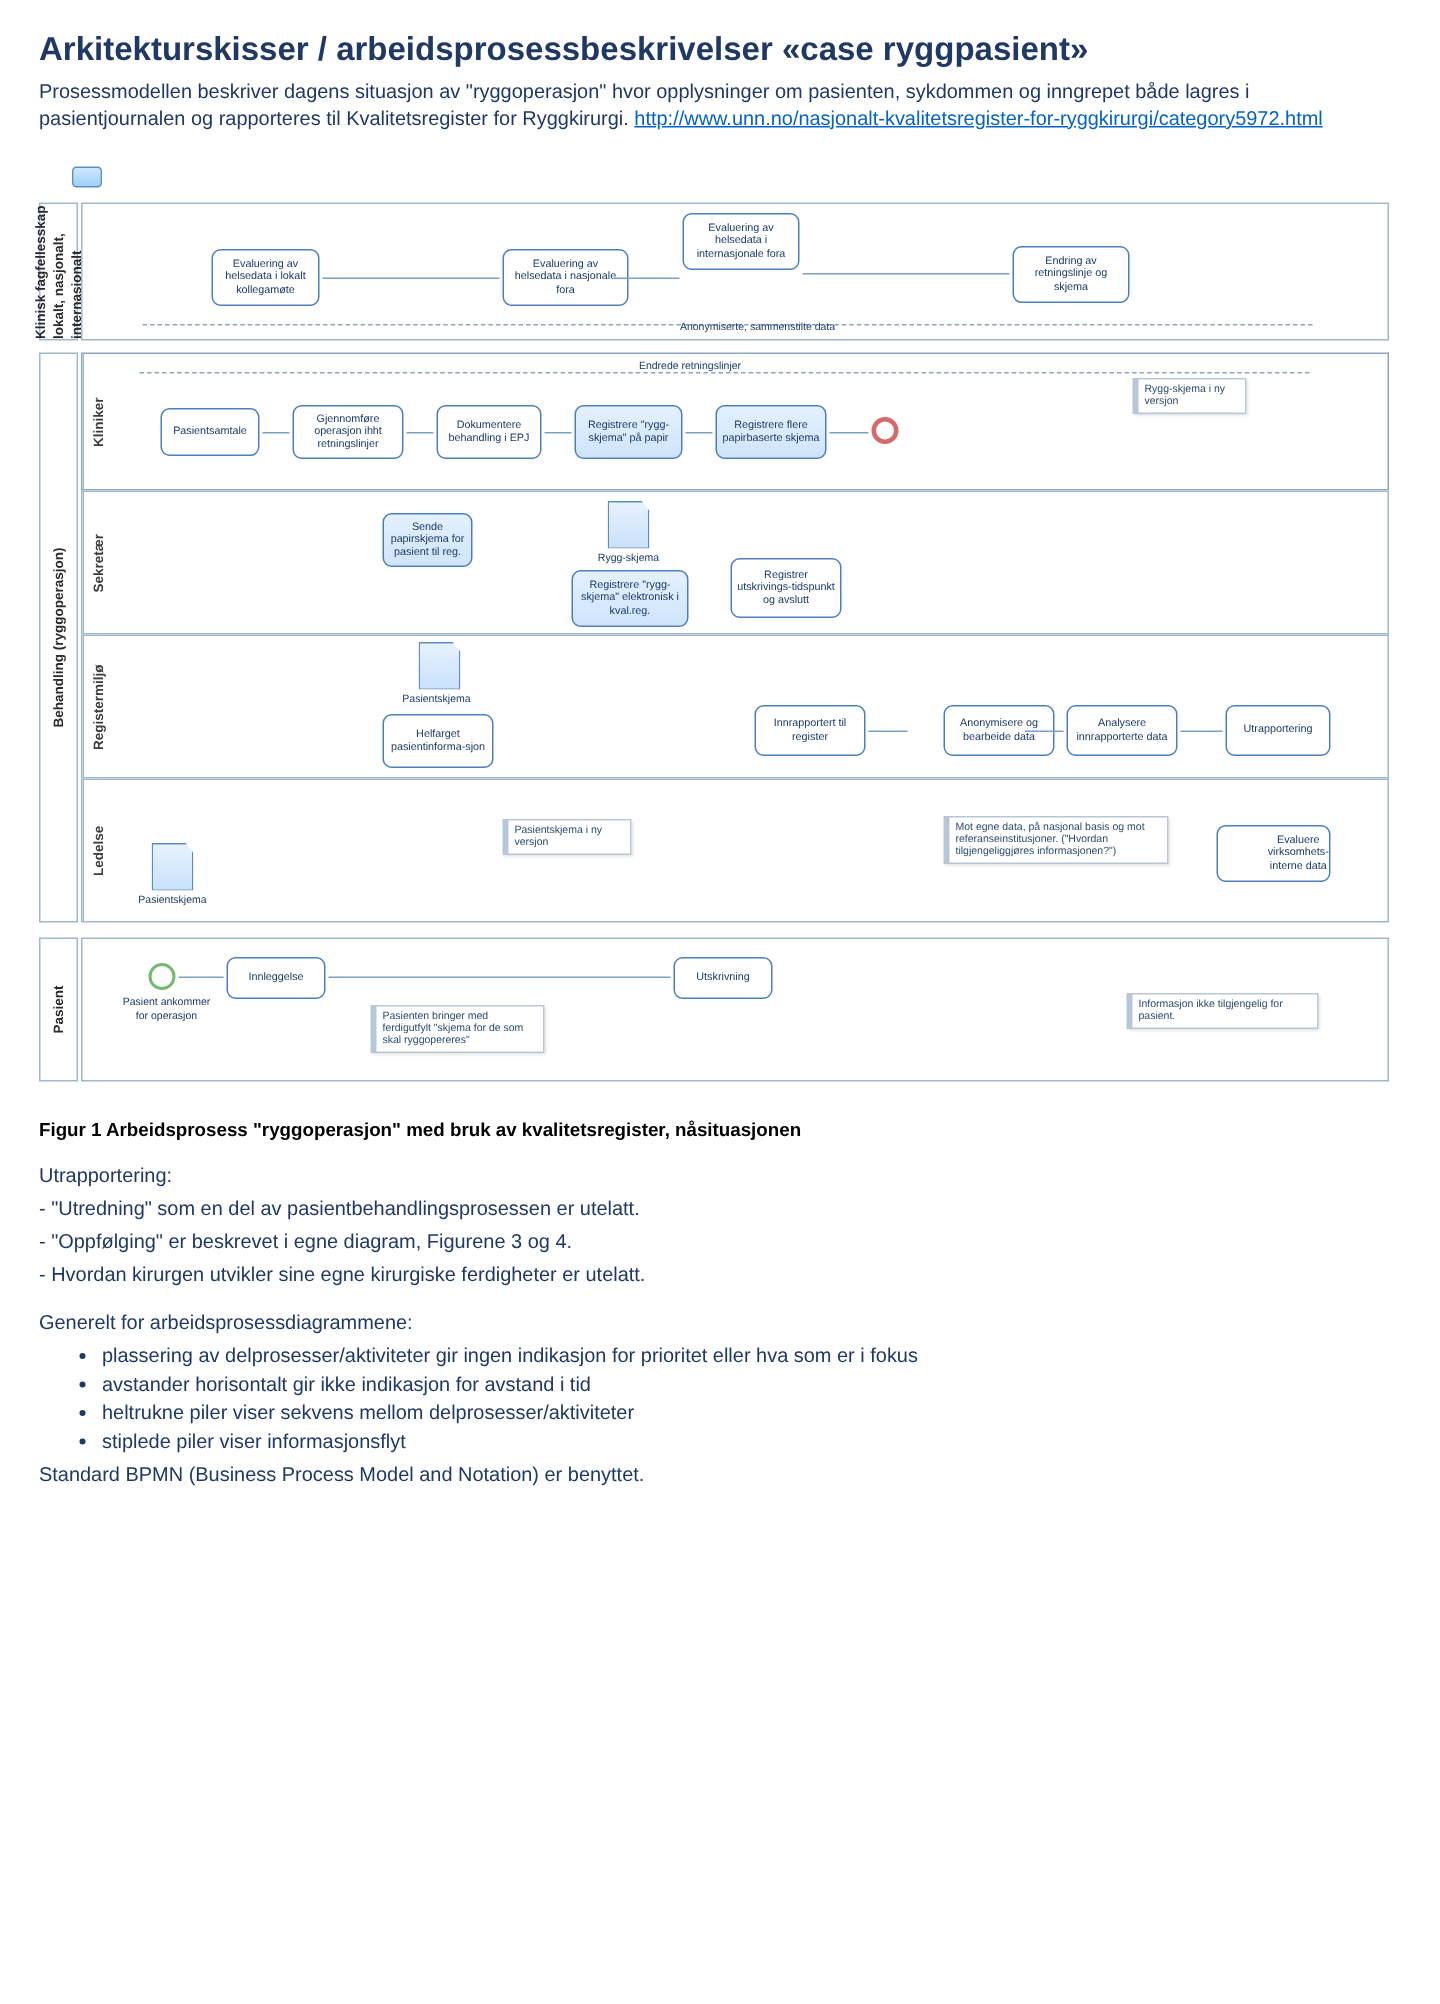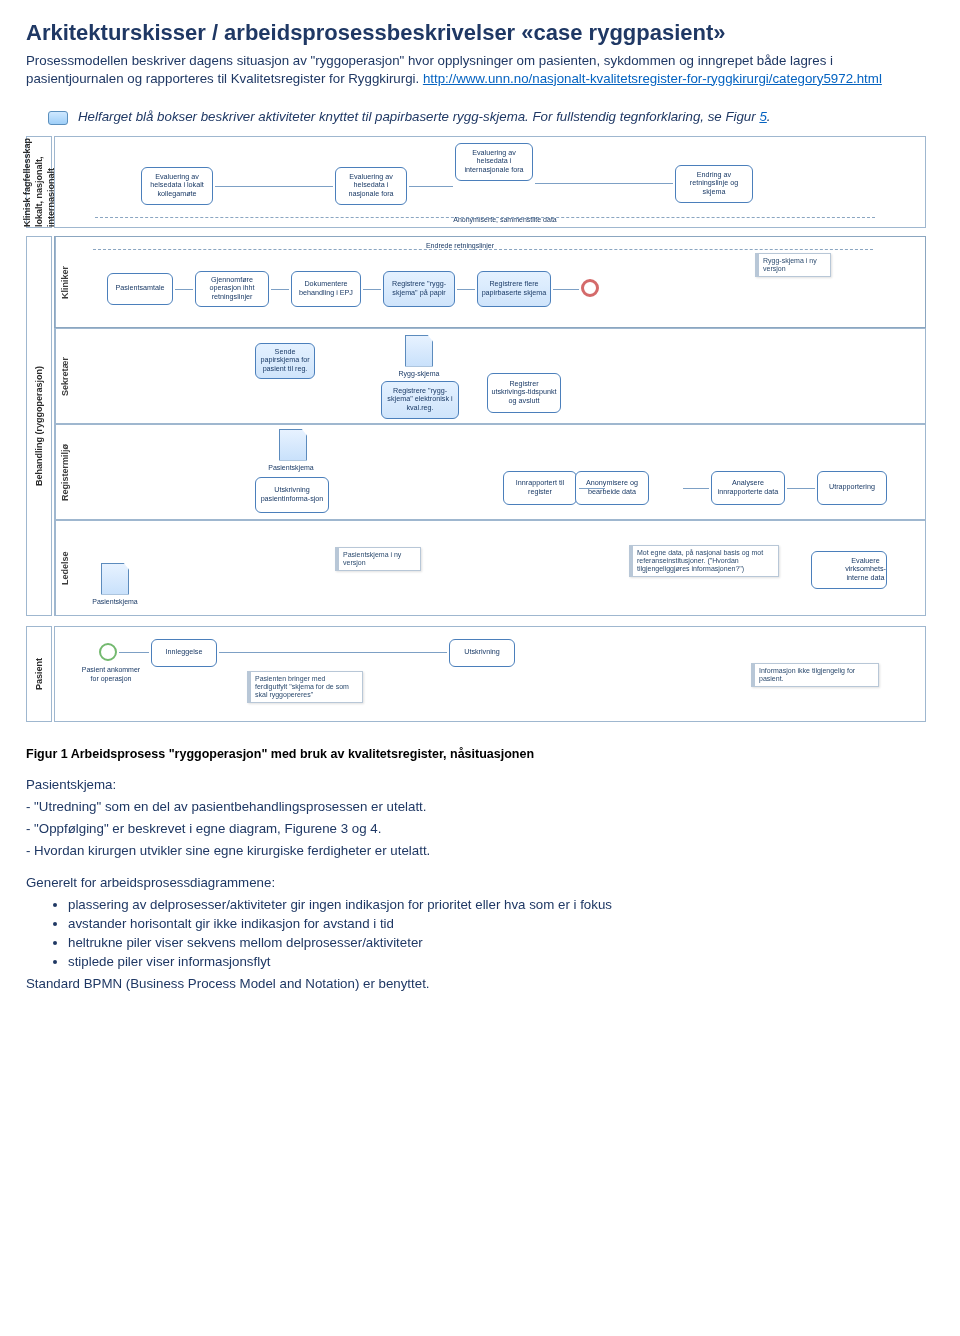--- a/index.html
+++ b/index.html
@@ -105,34 +105,30 @@
 
 <h1>Arkitekturskisser / arbeidsprosessbeskrivelser «case ryggpasient»</h1>
 
 <p class="intro">
   <span>Prosessmodellen beskriver dagens situasjon av "ryggoperasjon" hvor opplysninger om pasienten, sykdommen og inngrepet både lagres i pasientjournalen og rapporteres til Kvalitetsregister for Ryggkirurgi. </span>
   <a href="#">http://www.unn.no/nasjonalt-kvalitetsregister-for-ryggkirurgi/category5972.html</a>
 </p>
 
 <div class="legend-row">
   <div class="legend-box"></div>
-  <div class="legend-text">
-    <span>Helfarget blå bokser beskriver aktiviteter knyttet til papirbaserte rygg-skjema. For fullstendig tegnforklaring, se Figur </span>
-    <a href="#">5</a><span>.</span>
-  </div>
 </div>
 
 <div class="diagram">
 
   <div class="pool-label" style="top:0;height:92px;">Klinisk fagfellesskap
 lokalt, nasjonalt,
 internasjonalt</div>
   <div class="lane" style="top:0;height:92px;">
     <div class="box" style="left:86px;top:30px;width:72px;height:38px;">Evaluering av helsedata i lokalt kollegamøte</div>
-    <div class="box" style="left:280px;top:30px;width:72px;height:38px;">Evaluering av helsedata i nasjonale fora</div>
+    <div class="box" style="left:280px;top:30px;width:84px;height:38px;">Evaluering av helsedata i nasjonale fora</div>
     <div class="box" style="left:400px;top:6px;width:78px;height:38px;">Evaluering av helsedata i internasjonale fora</div>
     <div class="box" style="left:620px;top:28px;width:78px;height:38px;">Endring av retningslinje og skjema</div>
     <div class="arrow" style="left:160px;top:49px;width:118px;"></div>
     <div class="arrow" style="left:354px;top:49px;width:44px;"></div>
     <div class="arrow" style="left:480px;top:46px;width:138px;"></div>
     <div class="arrow dash" style="left:40px;top:80px;width:780px;"></div>
     <div class="lbl-top" style="left:360px;top:78px;width:180px;">Anonymiserte, sammenstilte data</div>
   </div>
 
   <div class="pool-label" style="top:100px;height:380px;">Behandling (ryggoperasjon)</div>
@@ -161,23 +157,23 @@
     <div class="doc" style="left:350px;top:6px;"></div>
     <div class="doc-label" style="left:334px;top:40px;">Rygg-skjema</div>
     <div class="box blue" style="left:326px;top:52px;width:78px;height:38px;">Registrere "rygg-skjema" elektronisk i kval.reg.</div>
     <div class="box" style="left:432px;top:44px;width:74px;height:40px;">Registrer utskrivings-tidspunkt og avslutt</div>
   </div>
 
   <div class="lane" style="top:288px;height:96px;">
     <div class="lane-header">Registermiljø</div>
     <div class="doc" style="left:224px;top:4px;"></div>
     <div class="doc-label" style="left:206px;top:38px;">Pasientskjema</div>
-    <div class="box" style="left:200px;top:52px;width:74px;height:36px;">Utskrivning pasientinforma-sjon</div>
+    <div class="box" style="left:200px;top:52px;width:74px;height:36px;">Helfarget pasientinforma-sjon</div>
     <div class="box" style="left:448px;top:46px;width:74px;height:34px;">Innrapportert til register</div>
-    <div class="box" style="left:520px;top:46px;width:74px;height:34px;">Anonymisere og bearbeide data</div>
+    <div class="box" style="left:574px;top:46px;width:74px;height:34px;">Anonymisere og bearbeide data</div>
     <div class="box" style="left:656px;top:46px;width:74px;height:34px;">Analysere innrapporterte data</div>
     <div class="box" style="left:762px;top:46px;width:70px;height:34px;">Utrapportering</div>
     <div class="arrow" style="left:524px;top:63px;width:26px;"></div>
     <div class="arrow" style="left:628px;top:63px;width:26px;"></div>
     <div class="arrow" style="left:732px;top:63px;width:28px;"></div>
   </div>
 
   <div class="lane" style="top:384px;height:96px;">
     <div class="lane-header">Ledelse</div>
     <div class="doc" style="left:46px;top:42px;"></div>
@@ -196,21 +192,21 @@
     <div class="box" style="left:394px;top:12px;width:66px;height:28px;">Utskrivning</div>
     <div class="note" style="left:696px;top:36px;width:128px;">Informasjon ikke tilgjengelig for pasient.</div>
     <div class="arrow" style="left:64px;top:25px;width:30px;"></div>
     <div class="arrow" style="left:164px;top:25px;width:228px;"></div>
   </div>
 
 </div>
 
 <p class="caption">Figur 1 Arbeidsprosess "ryggoperasjon" med bruk av kvalitetsregister, nåsituasjonen</p>
 
-<p class="section-h">Pasientskjema:</p>
+<p class="section-h">Utrapportering:</p>
 <p class="para">- "Utredning" som en del av pasientbehandlingsprosessen er utelatt.</p>
 <p class="para">- "Oppfølging" er beskrevet i egne diagram, Figurene 3 og 4.</p>
 <p class="para">- Hvordan kirurgen utvikler sine egne kirurgiske ferdigheter er utelatt.</p>
 
 <p class="section-h" style="margin-top:14px;">Generelt for arbeidsprosessdiagrammene:</p>
 <ul class="bullets">
   <li>plassering av delprosesser/aktiviteter gir ingen indikasjon for prioritet eller hva som er i fokus</li>
   <li>avstander horisontalt gir ikke indikasjon for avstand i tid</li>
   <li>heltrukne piler viser sekvens mellom delprosesser/aktiviteter</li>
   <li>stiplede piler viser informasjonsflyt</li>

